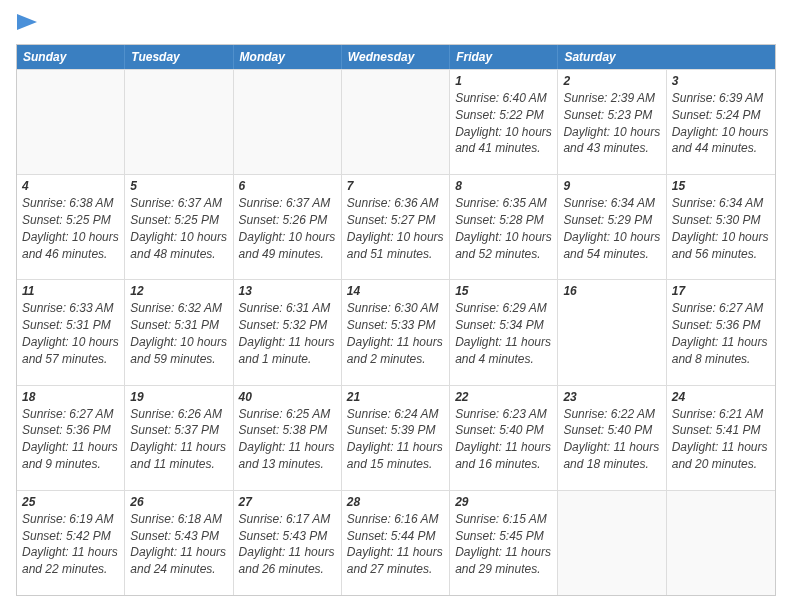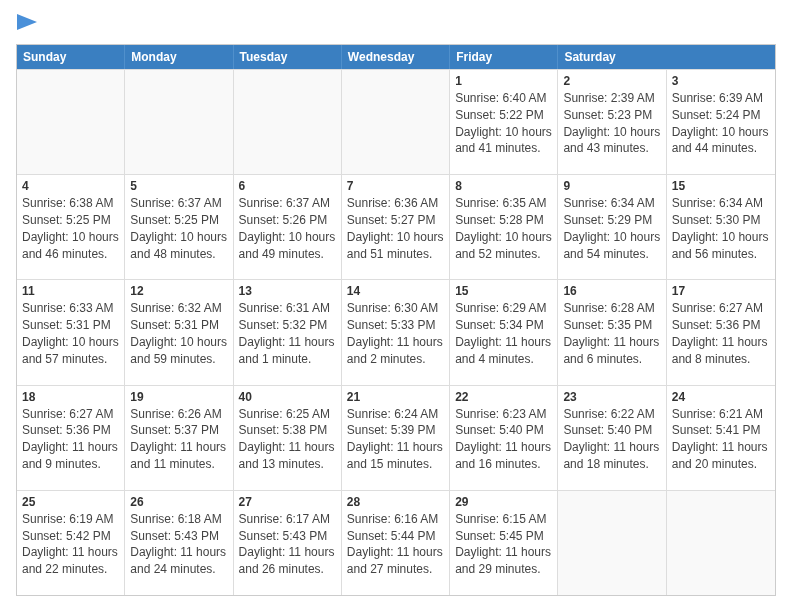--- a/index.html
+++ b/index.html
@@ -9,20 +9,21 @@
       width: 792px;
       height: 612px;
       overflow: hidden;
     }
     .page {
       width: 792px;
       height: 612px;
       padding: 16px;
       display: flex;
       flex-direction: column;
+      font-style: italic;
     }
     .header {
       display: flex;
       justify-content: space-between;
       align-items: flex-start;
       margin-bottom: 10px;
     }
     .logo {
       display: flex;
       align-items: center;
@@ -109,22 +110,22 @@
     </div>
     <div class="title-block">
       <div class="main-title"></div>
       <div class="subtitle"></div>
     </div>
   </div>
 
   <div class="calendar">
     <div class="cal-header">
     <div class="cal-header-cell">Sunday</div>
+        <div class="cal-header-cell">Tuesday</div>
         <div class="cal-header-cell">Monday</div>
-        <div class="cal-header-cell">Tuesday</div>
         <div class="cal-header-cell">Wednesday</div>
         <div class="cal-header-cell">Friday</div>
         <div class="cal-header-cell">Saturday</div>
       </div>
     <div class="cal-body">
     <div class="cal-row">
           <div class="cal-cell empty"></div>
           <div class="cal-cell empty"></div>
           <div class="cal-cell empty"></div>
           <div class="cal-cell empty"></div>
@@ -217,23 +218,20 @@
 Daylight: 11 hours and 2 minutes.</div>
           </div>
           <div class="cal-cell">
             <div class="day-num">15</div>
             <div class="cell-info">Sunrise: 6:29 AM
 Sunset: 5:34 PM
 Daylight: 11 hours and 4 minutes.</div>
           </div>
           <div class="cal-cell">
             <div class="day-num">16</div>
-            <div class="cell-info">Sunrise: 6:28 AM
-Sunset: 5:35 PM
-Daylight: 11 hours and 6 minutes.</div>
           </div>
           <div class="cal-cell">
             <div class="day-num">17</div>
             <div class="cell-info">Sunrise: 6:27 AM
 Sunset: 5:36 PM
 Daylight: 11 hours and 8 minutes.</div>
           </div>
         </div>
         <div class="cal-row">
           <div class="cal-cell">

